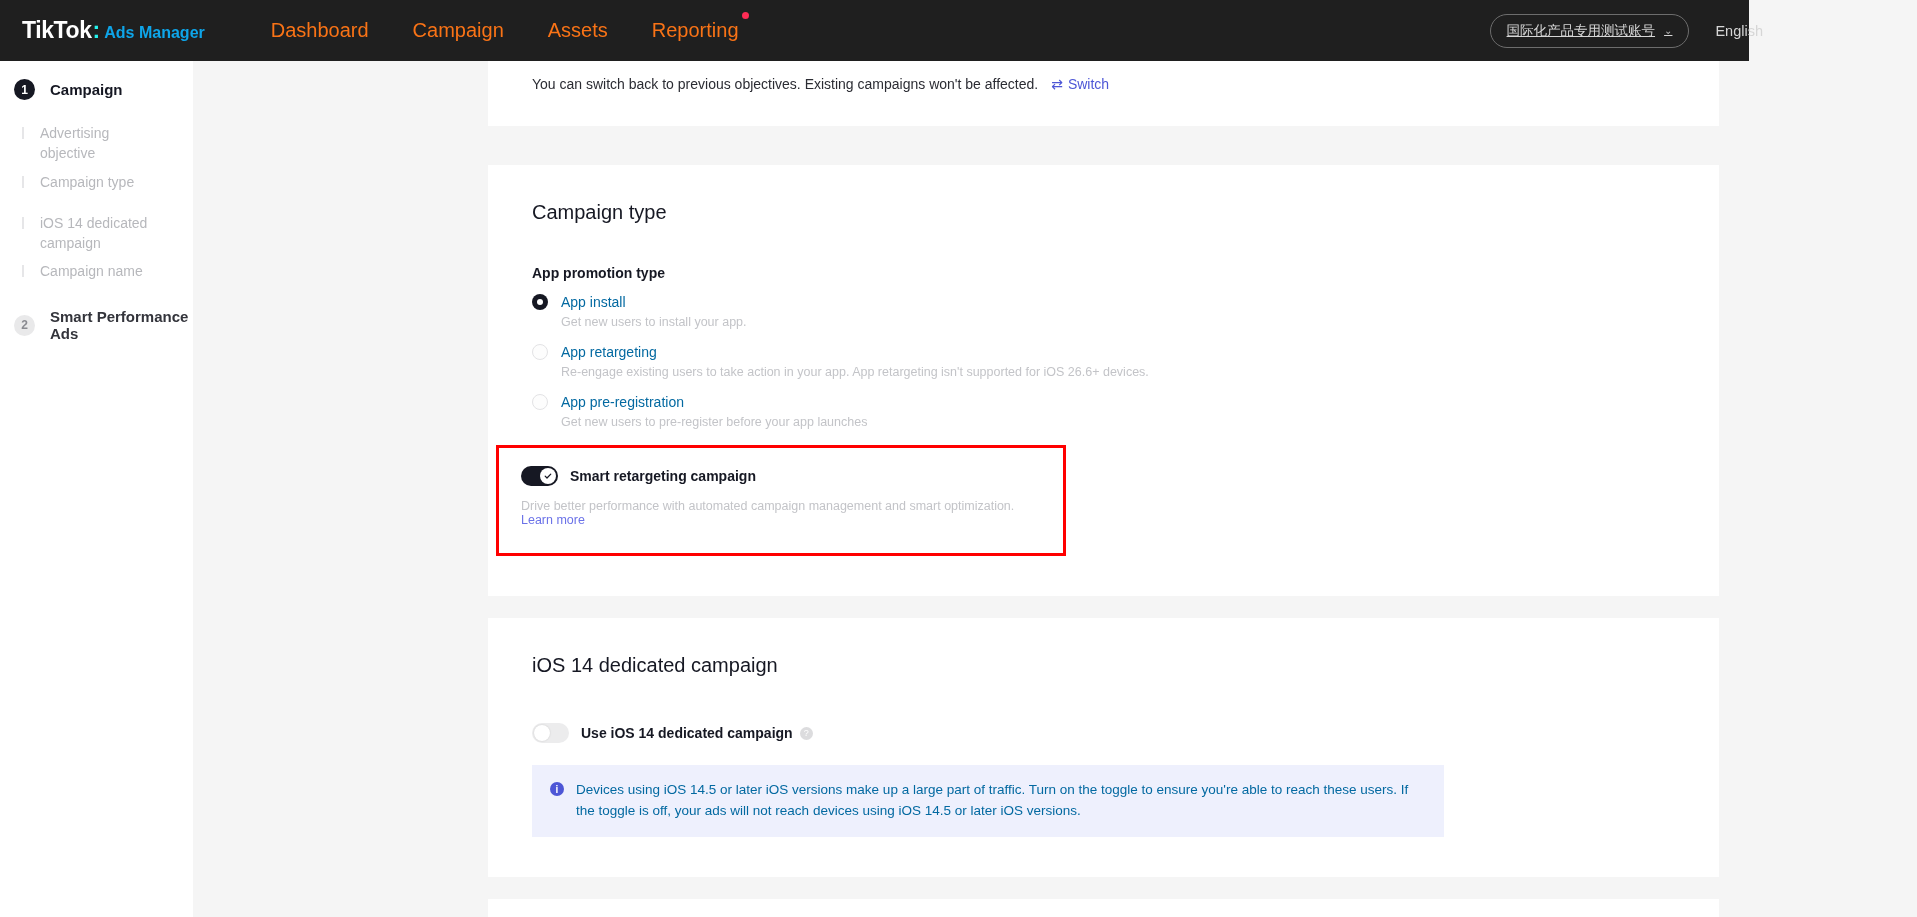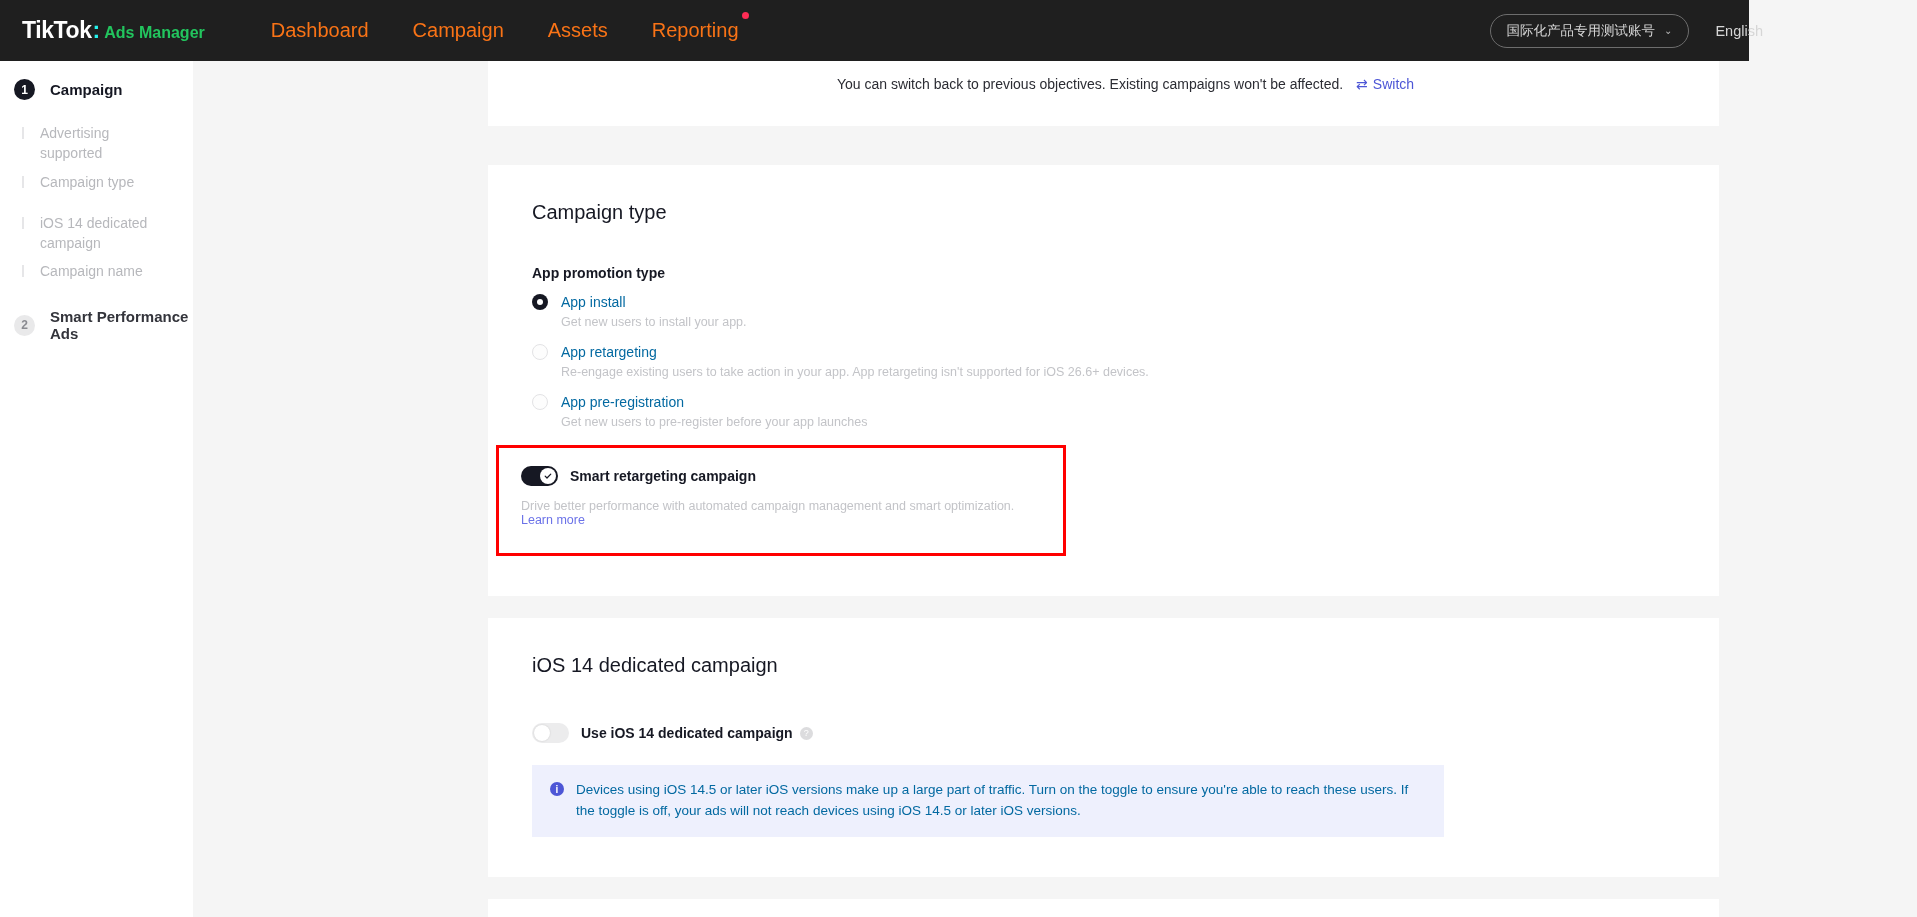--- a/index.html
+++ b/index.html
@@ -19,42 +19,42 @@
   }
   .brand {
     display: flex; align-items: baseline;
     margin-left: 22px; white-space: nowrap;
   }
   .brand-tiktok {
     color: #ffffff; font-size: 23px; font-weight: bold;
     letter-spacing: -0.4px;
   }
   .brand-colon { color: #25f4ee; font-size: 23px; font-weight: bold; margin: 0 1px; }
-  .brand-sub { color: #22c55e; font-size: 16px; font-weight: 600; margin-left: 3px; }
+  .brand-sub { color: #0ea5e9; font-size: 16px; font-weight: 600; margin-left: 3px; }
 
   .nav-links { display: flex; align-items: center; margin-left: 44px; }
   .nav-link {
     color: #f97316; font-size: 20px; padding: 0 22px;
     cursor: pointer; position: relative; white-space: nowrap; text-align: center;
   }
   .nav-dot {
     position: absolute; top: -7px; right: 12px;
     width: 7px; height: 7px; border-radius: 50%;
     background: #fe2c55;
   }
 
   .topbar-right {
     position: absolute; right: 0; top: 0; height: 61px;
     display: flex; align-items: center; padding-right: 0;
   }
   .account-pill {
     display: flex; align-items: center; gap: 9px;
     border: 1px solid #6d6d6d; border-radius: 18px;
     padding: 7px 16px; color: #d6d6d6; font-size: 13.5px;
-    cursor: pointer; white-space: nowrap;
+    cursor: pointer; white-space: nowrap; text-decoration: underline;
   }
   .chev { font-size: 10px; color: #b9b9b9; }
   .lang {
     color: #d6d6d6; font-size: 14.5px; margin-left: 26px;
     margin-right: -14px; cursor: pointer; white-space: nowrap;
   }
 
   
   .sidebar {
     position: absolute; top: 61px; left: 0;
@@ -95,21 +95,21 @@
     background: #f5f5f5;
     overflow: hidden;
   }
   .card {
     background: #ffffff;
     margin: 0 198px 0 295px;
   }
   .card-notice {
     height: 85px; display: flex; align-items: center;
     padding-left: 44px; margin-bottom: 19px;
-    position: relative; top: -20px; justify-content: center;
+    position: relative; top: -20px;
   }
   .notice-text { font-size: 14px; color: #2b2c33; }
   .switch-link {
     color: #4d56d6; font-size: 14px; margin-left: 13px;
     cursor: pointer; display: inline-flex; align-items: center; gap: 5px;
   }
 
   .card-body { padding: 36px 44px 40px 44px; }
   .section-title { font-size: 20px; color: #161823; font-weight: 400; }
   .field-label {
@@ -232,21 +232,21 @@
 
   <div class="step-row">
     <div class="step-badge badge-active">1</div>
     <div class="step-title">Campaign</div>
   </div>
 
   <div class="spacer-12"></div>
 
   <div class="sub-item">
     <div class="sub-bullet"></div>
-    <div class="sub-label">Advertising supported</div>
+    <div class="sub-label">Advertising objective</div>
   </div>
 
   <div class="sub-item">
     <div class="sub-bullet"></div>
     <div class="sub-label">Campaign type</div>
   </div>
 
   <div class="sub-item">
     <div class="sub-bullet"></div>
     <div class="sub-label">iOS 14 dedicated campaign</div>

